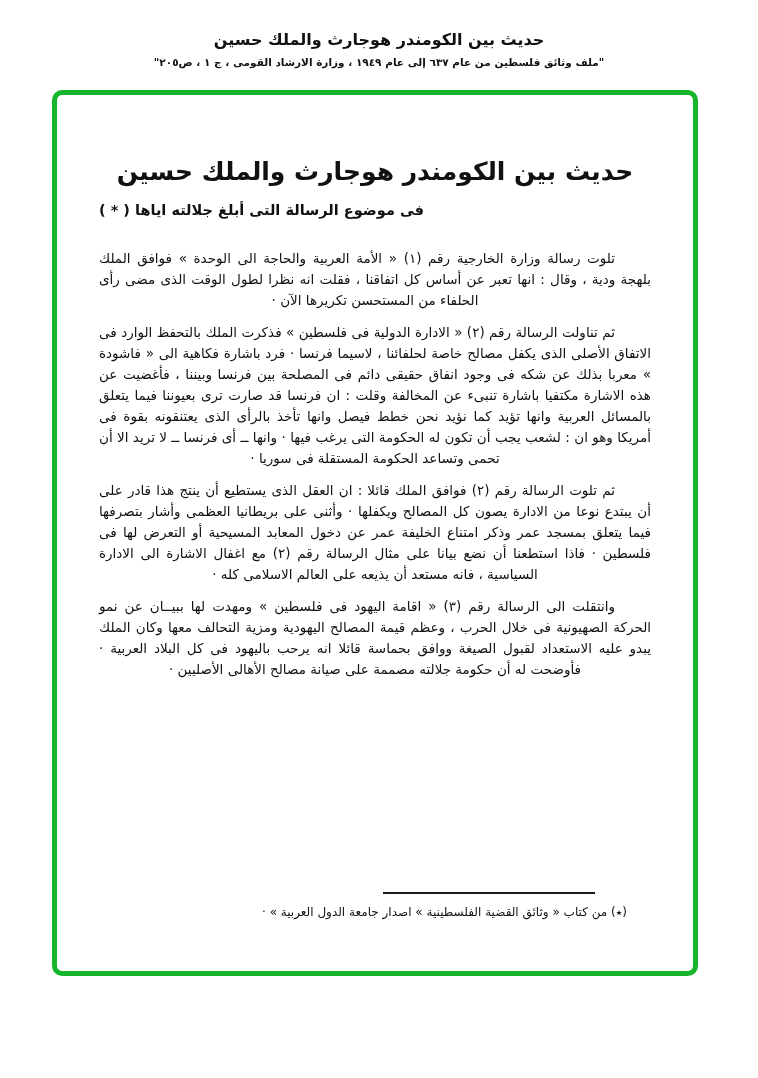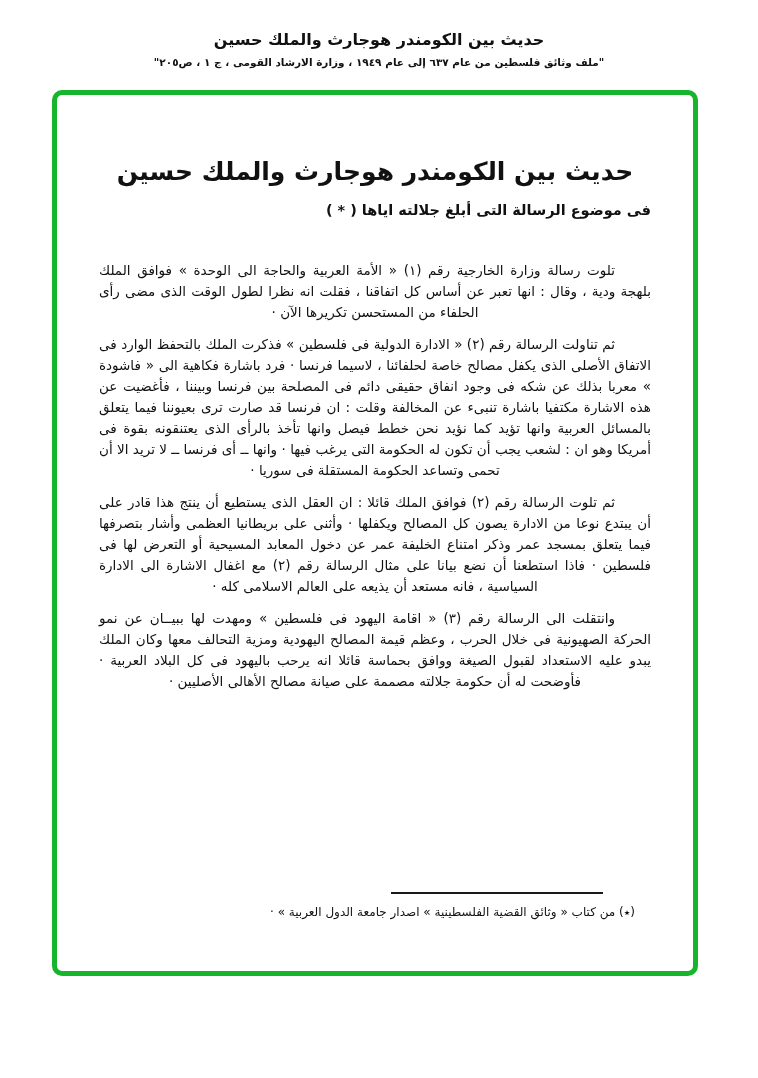--- a/index.html
+++ b/index.html
@@ -19,33 +19,33 @@
     position:absolute; left:52px; top:90px;
     width:646px; height:886px;
     border:5px solid #17b52b;
     border-radius:10px;
     box-sizing:border-box;
     background:#fff;
   }
   .doc-inner { position:absolute; top:0; left:0; right:0; bottom:0; padding:62px 42px 0 42px; }
 
   .doc-title { text-align:center; font-size:25px; font-weight:bold; direction:rtl; }
-  .doc-subtitle { text-align:right; font-size:14.5px; font-weight:bold; margin-top:16px; direction:rtl; }
+  .doc-subtitle { text-align:left; font-size:14.5px; font-weight:bold; margin-top:16px; direction:rtl; }
 
   .doc-body {
-    margin-top:42px;
+    margin-top:30px;
     direction:rtl;
     font-size:13.5px;
     line-height:21px;
     text-align:justify;
     text-align-last:center;
   }
   .doc-body p { margin:0 0 11px 0; text-indent:36px; }
 
-  .footnote-area { position:absolute; right:42px; left:42px; bottom:52px; direction:rtl; }
+  .footnote-area { position:absolute; right:50px; left:42px; bottom:52px; direction:rtl; }
   .footnote-rule { height:2px; width:212px; background:#1a1a1a; margin-right:48px; }
   .footnote-text { font-size:12px; margin-top:11px; padding-right:16px; direction:rtl; }
 </style>
 </head>
 <body>
 
 <div class="page-header">
   <div class="header-title">حديث بين الكومندر هوجارث والملك حسين</div>
   <div class="header-source">"ملف وثائق فلسطين من عام ٦٣٧ إلى عام ١٩٤٩ ، وزارة الارشاد القومى ، ج ١ ، ص٢٠٥"</div>
 </div>

